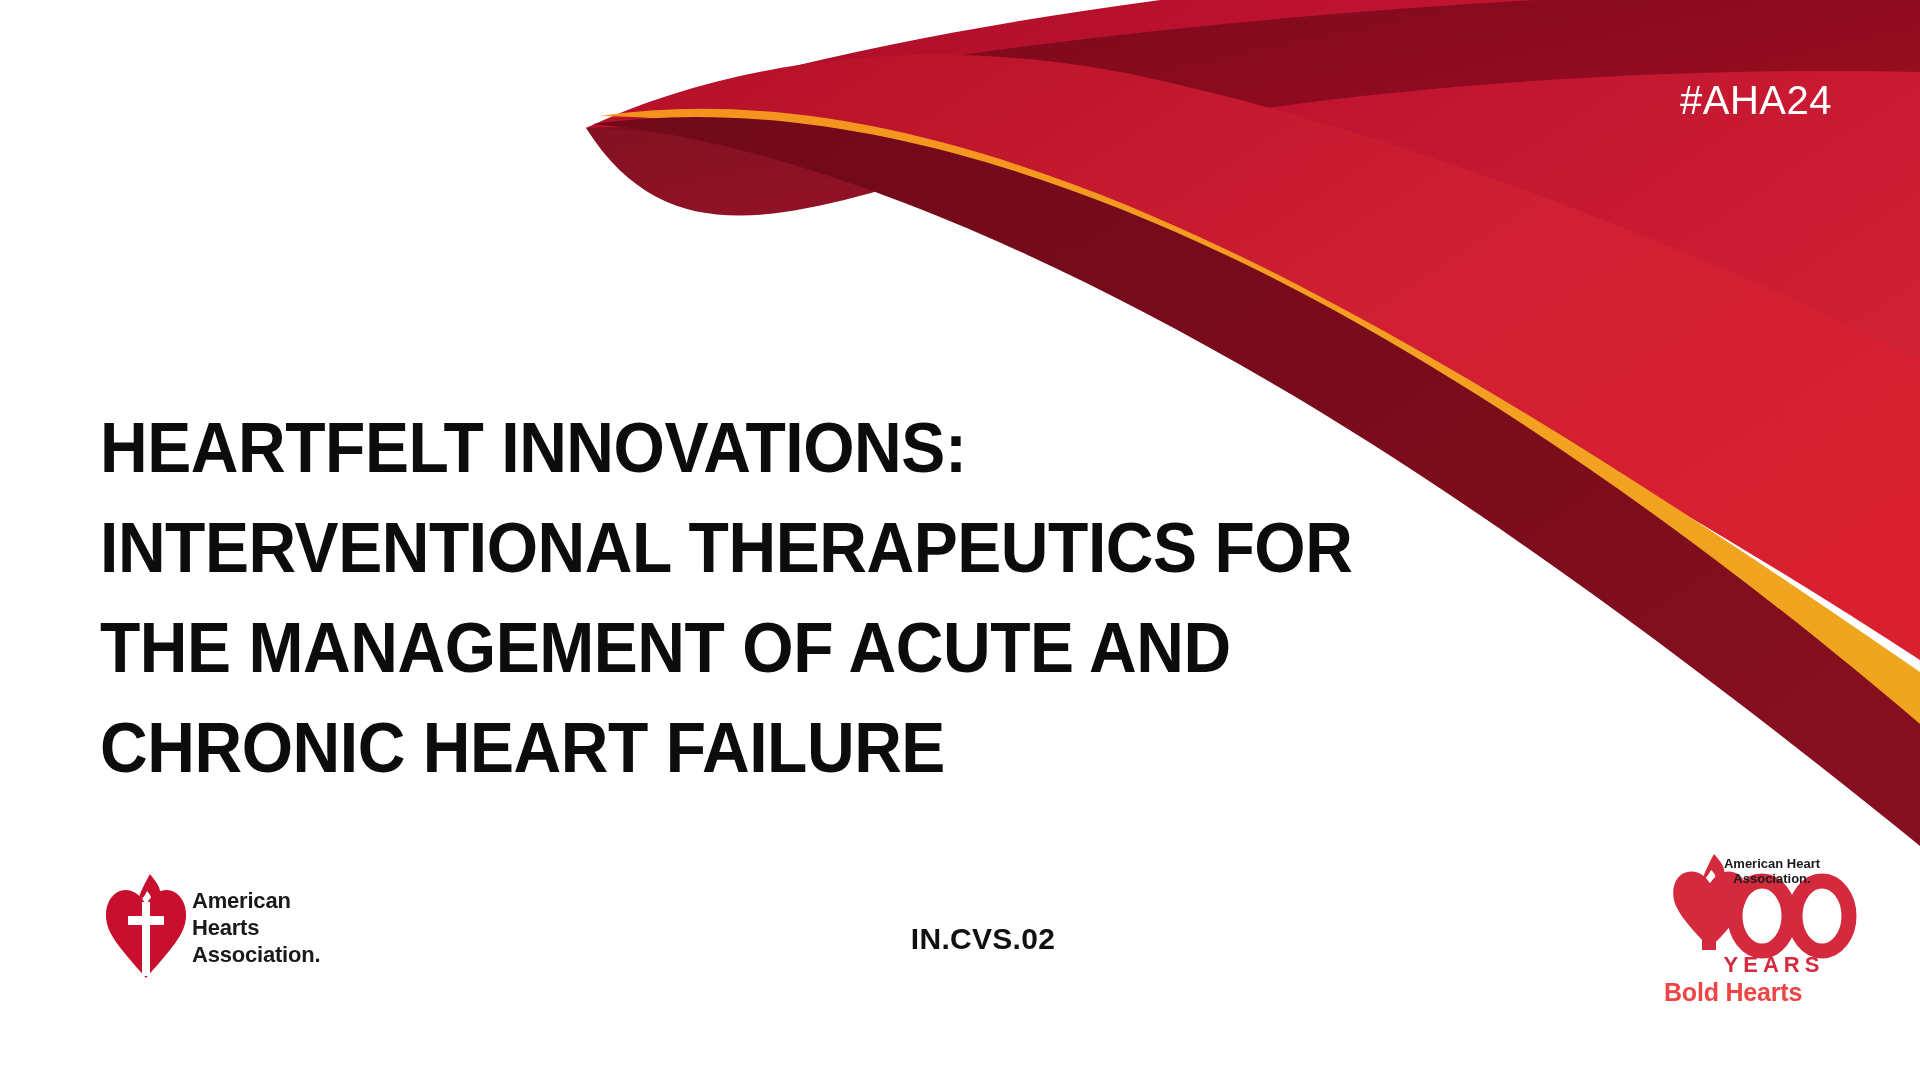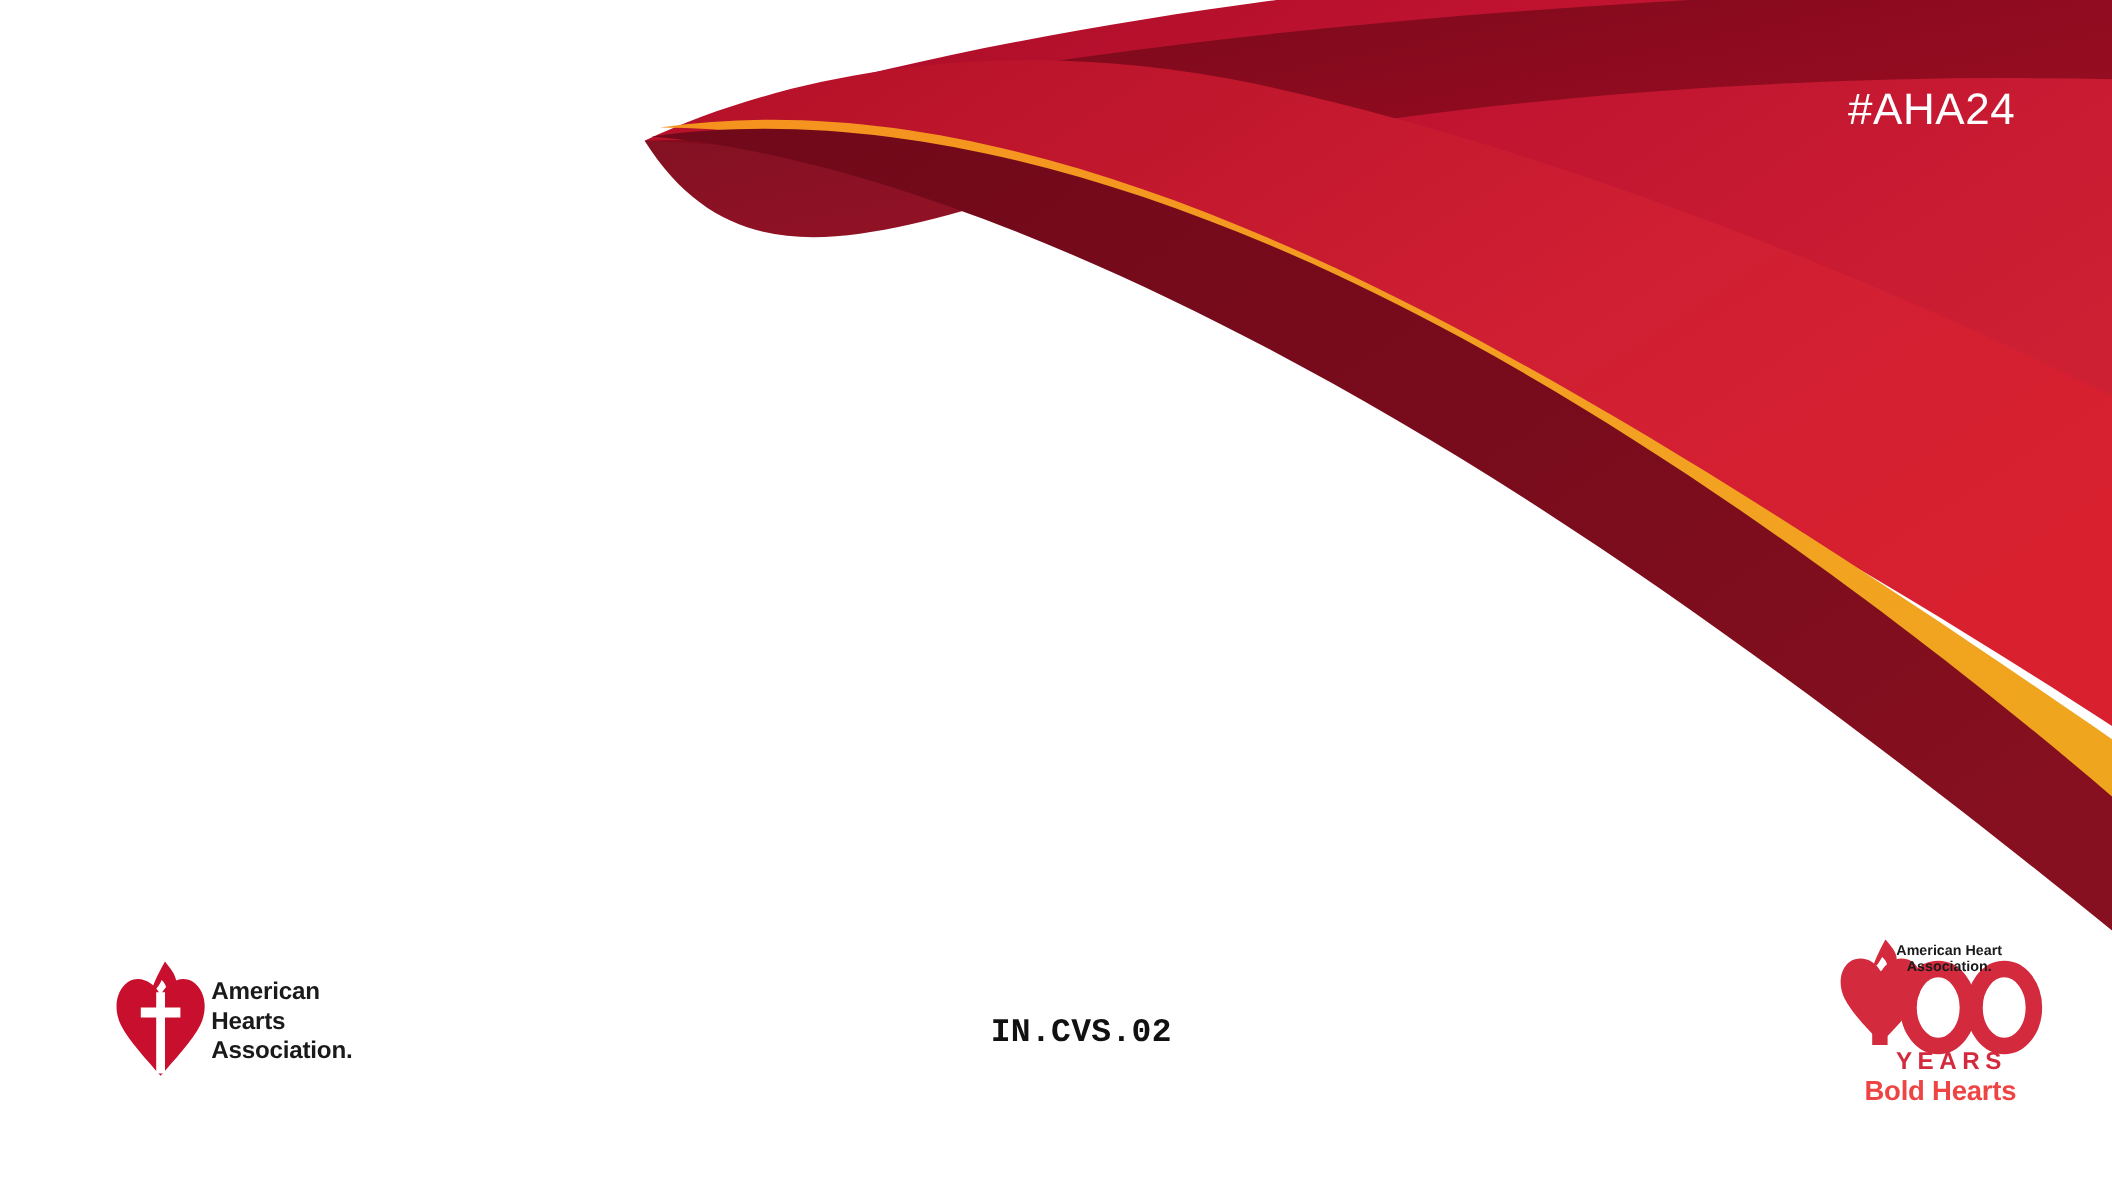--- a/index.html
+++ b/index.html
@@ -71,21 +71,21 @@
   #footer-session-code {
     position: absolute;
     left: 0;
     right: 0;
     top: 922px;
     text-align: center;
     color: #111111;
     font-size: 30px;
     font-weight: 700;
     letter-spacing: 0.3px;
-    font-family: Liberation Mono, monospace;
+    font-family: Liberation Sans, sans-serif;
     padding-left: 46px;
   }
 
   
   #aha-logo {
     position: absolute;
     left: 104px;
     top: 872px;
     display: flex;
     align-items: center;
@@ -103,21 +103,20 @@
     line-height: 27px;
     letter-spacing: -0.2px;
   }
 
   
   #centennial-logo {
     position: absolute;
     right: 56px;
     top: 846px;
     width: 200px;
-    text-align: center;
   }
   #centennial-mark { width: 200px; height: 130px; display: block; }
   #centennial-tagline {
     margin-top: 2px;
     color: #ef4444;
     font-family: "Liberation Sans", sans-serif;
     font-weight: 700;
     font-size: 25px;
     letter-spacing: -0.2px;
   }
@@ -187,20 +186,26 @@
     <path d="M 592 124
              C 820 92, 1080 172, 1330 308
              C 1560 434, 1770 596, 1920 724
              L 1920 846
              C 1740 700, 1500 516, 1270 382
              C 1020 236, 780 140, 592 124 Z" fill="url(#gradMaroonLow)"></path>
   </svg>
 
   <div id="hashtag">#AHA24</div>
 
+  <div id="title-block">
+    <span class="title-line">HEARTFELT INNOVATIONS:</span>
+    <span class="title-line">INTERVENTIONAL THERAPEUTICS FOR</span>
+    <span class="title-line">THE MANAGEMENT OF ACUTE AND</span>
+    <span class="title-line">CHRONIC HEART FAILURE</span>
+  </div>
 
   <div id="footer-session-code">IN.CVS.02</div>
 
   <div id="aha-logo">
     <svg id="aha-logo-mark" viewBox="0 0 84 110" xmlns="http://www.w3.org/2000/svg">
 
       <path d="M42 33
                C 36 20, 22 14, 12 21
                C 1 29, -1 46, 6 60
                C 13 74, 30 92, 42 106

